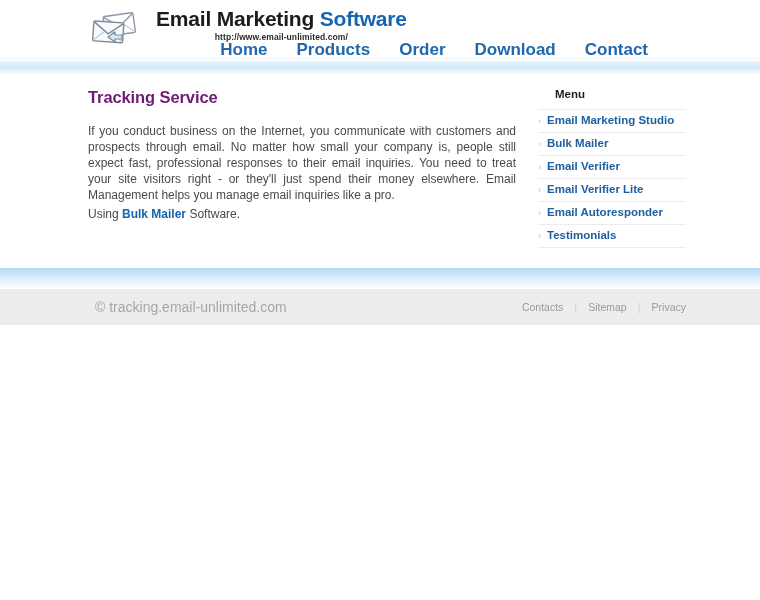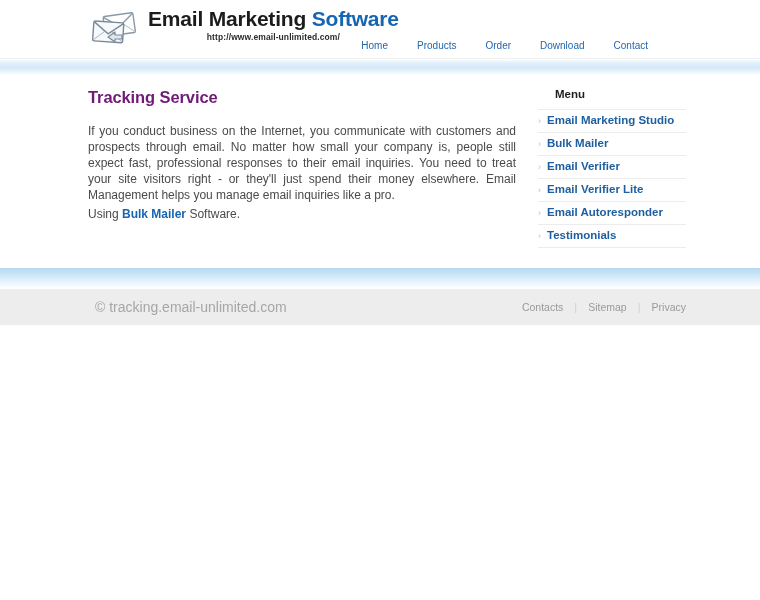--- a/index.html
+++ b/index.html
@@ -18,21 +18,21 @@
     height: 58px;
     background: #ffffff;
   }
   .logo-block {
     position: absolute;
     left: 88px; top: 7px;
     display: flex;
     align-items: flex-start;
   }
   .logo-icon { width: 56px; height: 42px; flex: none; margin-top: 2px; }
-  .logo-text-wrap { margin-left: 4px; }
+  .logo-text-wrap { margin-left: 12px; }
   .logo-title {
     font-size: 21px;
     font-weight: bold;
     line-height: 24px;
     letter-spacing: -0.2px;
     white-space: nowrap;
   }
   .logo-title .t-dark { color: #1c1c1c; }
   .logo-title .t-blue { color: #1565b0; }
   .logo-url {
@@ -44,22 +44,22 @@
     letter-spacing: 0.1px;
   }
 
   .nav {
     position: absolute;
     right: 112px; top: 40px;
     display: flex;
     gap: 29px;
   }
   .nav a {
-    font-size: 10px;
-    font-weight: normal;
+    font-size: 17px;
+    font-weight: bold;
     color: #2167ae;
     text-decoration: none;
     white-space: nowrap;
   }
 
   
   .band-top {
     height: 17px;
     background: linear-gradient(to bottom, #ffffff 0%, #e3f1fb 22%, #d4e9f8 55%, #eef7fd 85%, #ffffff 100%);
     border-top: 1px solid #f2f2f2;

